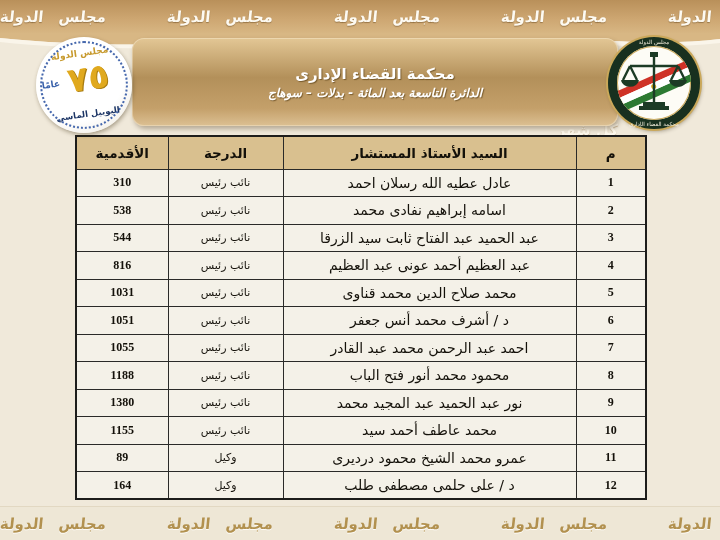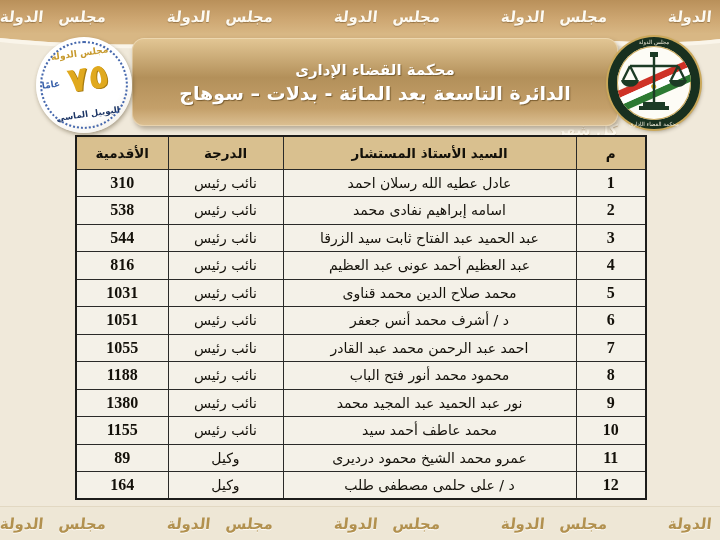--- a/index.html
+++ b/index.html
@@ -37,21 +37,21 @@
   
   .banner {
     position:absolute; left:132px; top:38px; width:486px; height:88px; z-index:3;
     border-radius:12px;
     background:linear-gradient(180deg,#e3c795 0%,#b3905a 45%,#c4a06a 80%,#dcc093 100%);
     box-shadow:2px 3px 5px rgba(70,50,20,.35), inset 0 0 0 1px rgba(255,245,225,.35);
     display:flex; flex-direction:column; justify-content:center; gap:3px;
     direction:rtl; text-align:center; color:#ffffff; padding:4px 10px;
   }
   .banner .l1 { font-size:15px; font-weight:bold; text-shadow:1px 1px 1px rgba(80,55,15,.6); }
-  .banner .l2 { font-size:19px; font-weight:bold; text-shadow:1px 1px 1px rgba(80,55,15,.6); }
+  .banner .l2 { font-size:12px; font-weight:bold; text-shadow:1px 1px 1px rgba(80,55,15,.6);font-style:italic; }
   .banner .l3 { font-size:14.5px; font-weight:bold; text-shadow:1px 1px 1px rgba(80,55,15,.6); }
   .banner-overflow {
     position:absolute; left:132px; top:121px; width:486px; z-index:1;
     text-align:right; direction:rtl; color:#fdf8ec; font-size:15px; font-weight:bold;
     text-shadow:0 1px 1px rgba(150,120,70,.5);
   }
 
   
   .badge75 {
     position:absolute; left:36px; top:37px; width:96px; height:96px; z-index:4;
@@ -123,24 +123,24 @@
   table.roster th, table.roster td {
     border:1px solid #2a2a28; text-align:center; vertical-align:middle;
     overflow:hidden; white-space:nowrap;margin-left:13px;
   }
   table.roster { border:2px solid #1d1d1b; }
   table.roster thead th {
     background:#d9c08f; height:33px; font-size:13.5px; font-weight:bold; color:#14110a;
   }
   table.roster tbody td { background:#f4f1e8; height:27px; color:#14110a; }
   td.c-name  { font-size:14px; }
-  td.c-grade { font-size:14px; }
+  td.c-grade { font-size:11px; }
   td.c-no, td.c-sen {
     font-family:"Liberation Serif","DejaVu Serif",serif;
-    font-size:16px; font-weight:bold; direction:ltr;
+    font-size:12px; font-weight:bold; direction:ltr;
   }
 </style>
 </head>
 <body>
 
 <div class="top-band">
   <div class="band-text">مجلس الدولة    مجلس الدولة    مجلس الدولة    مجلس الدولة    مجلس الدولة    مجلس الدولة    مجلس الدولة    مجلس الدولة    مجلس الدولة</div>
 </div>
 <svg class="top-wave" width="720" height="24" viewBox="0 0 720 24">
   <path d="M0,0 L720,0 L720,6 C660,14 600,4 520,9 C420,15 330,2 240,8 C150,14 70,12 0,5 Z" fill="#d8b784"></path>

